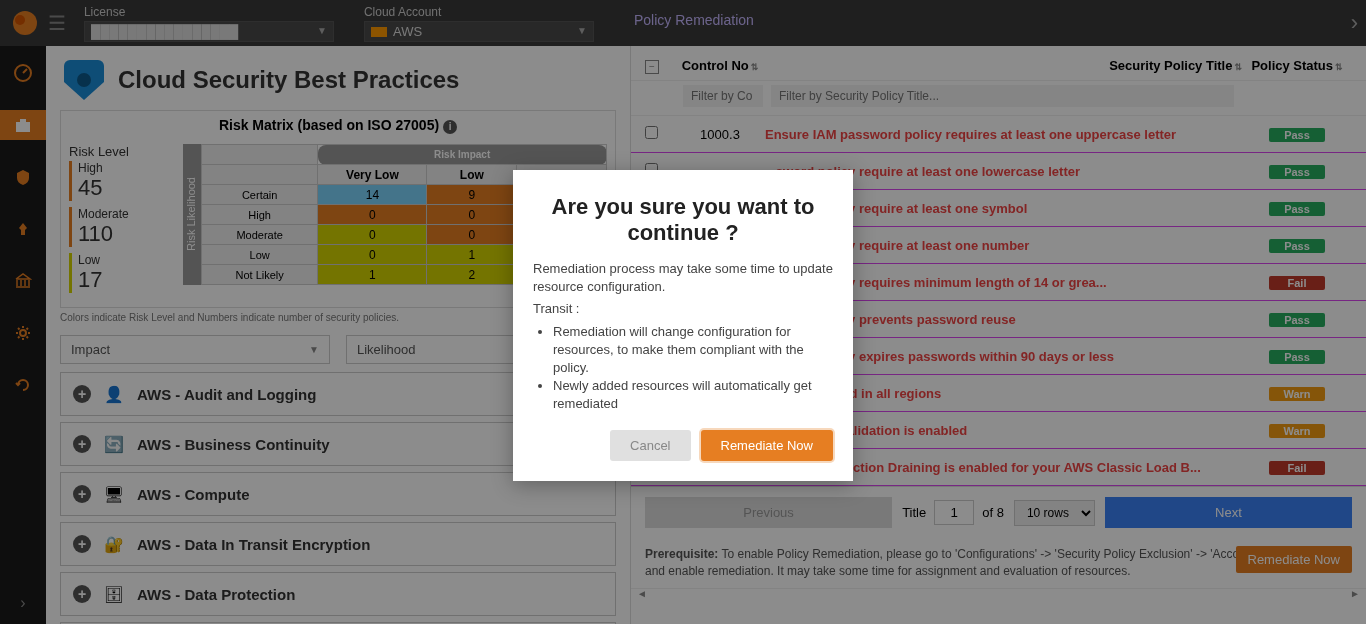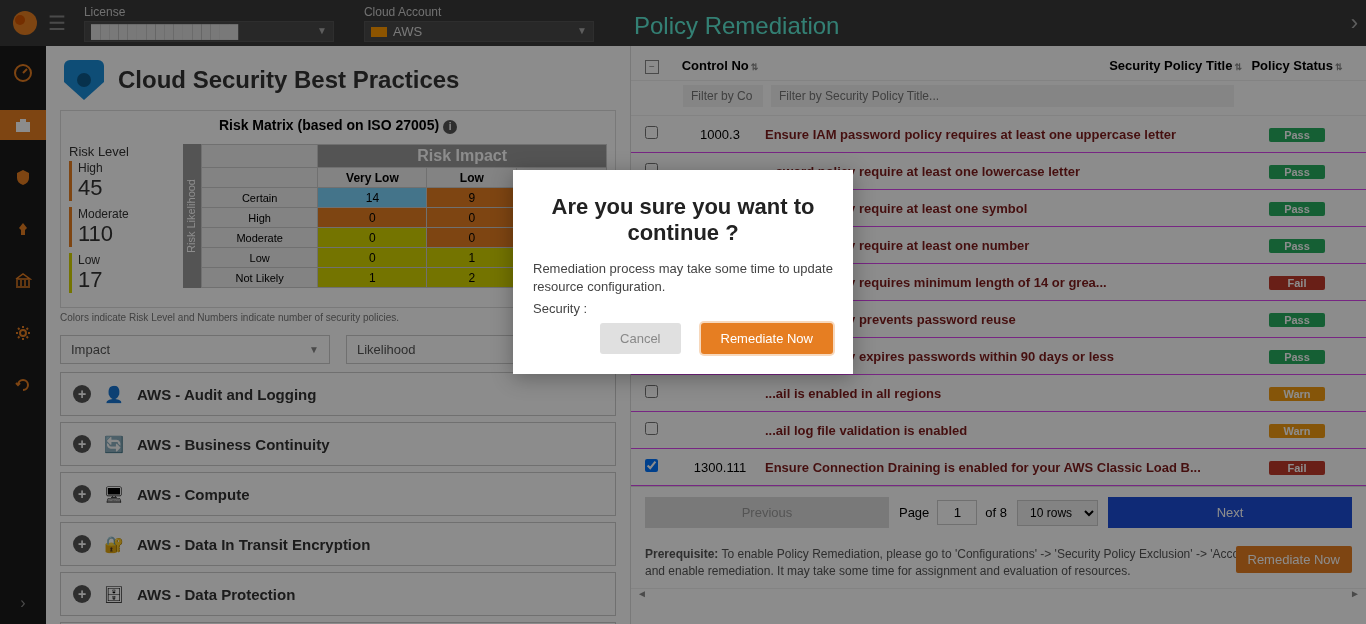--- a/index.html
+++ b/index.html
@@ -5,21 +5,21 @@
 * { margin: 0; padding: 0; box-sizing: border-box; font-family: "Segoe UI", Arial, sans-serif; }
 body { background: #fff; width: 1366px; height: 624px; position: relative; overflow: hidden; }
 
 .topbar { height: 46px; background: #3a3a3a; display: flex; align-items: center; padding: 0 10px; color: #ddd; position: relative; }
 .topbar .logo { width: 30px; height: 30px; margin-right: 8px; }
 .topbar .hamburger { color: #888; font-size: 20px; margin-right: 18px; cursor: pointer; }
 .topbar .field { margin-right: 30px; }
 .topbar .field-label { font-size: 12px; color: #ccc; margin-bottom: 2px; }
 .topbar .field-value { background: #4a4a4a; border: 1px solid #555; padding: 2px 22px 2px 6px; font-size: 13px; color: #ddd; position: relative; min-width: 250px; display: inline-block; }
 .topbar .field-value .chev { position: absolute; right: 6px; top: 3px; color: #aaa; font-size: 10px; }
-.topbar .panel-title { position: absolute; left: 634px; top: 12px; font-size: 24px; color: #5eead4; font-weight: 400; }
+.topbar .panel-title { position: absolute; left: 634px; top: 12px; font-size: 14px; color: #c4b5fd; font-weight: 400; }
 .topbar .panel-chev { position: absolute; right: 8px; top: 10px; color: #aaa; font-size: 22px; cursor: pointer; }
 
 .sidebar { position: absolute; left: 0; top: 46px; width: 46px; height: 578px; background: #1a1a1a; display: flex; flex-direction: column; align-items: center; padding-top: 12px; gap: 22px; }
 .sidebar .nav-item { width: 46px; height: 30px; display: flex; align-items: center; justify-content: center; cursor: pointer; }
 .sidebar .nav-item svg { fill: #e67e22; }
 .sidebar .nav-item.active { background: #e67e22; }
 .sidebar .nav-item.active svg { fill: #fff; }
 .sidebar .expand { position: absolute; bottom: 12px; color: #888; font-size: 16px; cursor: pointer; }
 
 .main-left { position: absolute; left: 46px; top: 46px; width: 584px; height: 578px; background: #fff; overflow: hidden; }
@@ -34,21 +34,21 @@
 .risk-levels { width: 100px; }
 .risk-level-title { font-size: 13px; color: #333; margin-bottom: 2px; }
 .risk-level { border-left: 3px solid; padding-left: 6px; margin-bottom: 6px; }
 .risk-level .label { font-size: 12px; color: #333; }
 .risk-level .value { font-size: 22px; font-weight: 300; color: #333; }
 .matrix { flex: 1; }
 .likelihood-col { width: 18px; writing-mode: vertical-rl; transform: rotate(180deg); text-align: center; font-size: 11px; background: #999; color: #fff; padding: 4px 2px; }
 .matrix-table { display: flex; }
 .matrix-grid { flex: 1; border-collapse: collapse; }
 .matrix-grid th, .matrix-grid td { border: 1px solid #ccc; padding: 2px 6px; text-align: center; font-size: 12px; height: 20px; }
-.matrix-grid .impact-header { background: #999; color: #fff; font-size: 16px; }
+.matrix-grid .impact-header { background: #999; color: #fff; font-size: 10px; border-radius: 8px; }
 .matrix-grid .col-label { background: #eee; min-width: 54px; }
 .matrix-grid .row-label { background: #eee; min-width: 70px; font-size: 11px; }
 .legend { font-size: 10px; color: #777; padding: 4px 14px; }
 .filters { display: flex; gap: 16px; padding: 8px 14px; }
 .filter { flex: 1; border: 1px solid #ccc; padding: 6px 10px; font-size: 13px; color: #555; position: relative; cursor: pointer; }
 .filter .chev { position: absolute; right: 10px; top: 8px; font-size: 10px; color: #888; }
 .categories { padding: 0 14px; }
 .category { border: 1px solid #ccc; margin-bottom: 6px; padding: 10px 12px; display: flex; align-items: center; gap: 12px; cursor: pointer; }
 .category .plus { width: 18px; height: 18px; background: #555; color: #fff; border-radius: 50%; font-size: 14px; text-align: center; line-height: 18px; font-weight: bold; }
 .category .cat-icon { width: 22px; height: 22px; display: flex; align-items: center; justify-content: center; }
@@ -58,42 +58,42 @@
 .policy-header-row { display: flex; padding: 10px 14px 6px; border-bottom: 1px solid #eee; align-items: center; }
 .policy-filter-row { display: flex; padding: 4px 14px 8px; gap: 8px; border-bottom: 1px solid #eee; }
 .col-check { width: 30px; }
 .col-control { width: 90px; text-align: center; font-size: 13px; font-weight: 600; }
 .col-title { flex: 1; text-align: right; font-size: 13px; font-weight: 600; }
 .col-status { width: 110px; text-align: center; font-size: 13px; font-weight: 600; }
 .sort { font-size: 9px; color: #888; margin-left: 2px; }
 .filter-input { background: #f2f2f2; border: none; padding: 4px 8px; font-size: 12px; color: #666; }
 .policy-row { display: flex; padding: 10px 14px; border-bottom: 1px solid #d946ef; align-items: center; font-size: 13px; }
 .policy-row .col-control { font-weight: 400; }
-.policy-row .col-title { text-align: left; color: #7f1d1d; white-space: nowrap; overflow: hidden; text-overflow: ellipsis; }
+.policy-row .col-title { text-align: left; color: #ef4444; white-space: nowrap; overflow: hidden; text-overflow: ellipsis; }
 .status-badge { display: inline-block; padding: 1px 14px; border-radius: 2px; color: #fff; font-size: 11px; min-width: 56px; text-align: center; }
 .status-pass { background: #27ae60; }
 .status-fail { background: #c0392b; }
 .status-warn { background: #f39c12; }
 .pagination { display: flex; align-items: center; padding: 10px 14px; gap: 10px; border-top: 1px solid #ddd; }
 .pag-btn { flex: 1; background: #ddd; color: #999; padding: 8px; text-align: center; font-size: 13px; cursor: pointer; }
-.pag-btn.next { background: #1d4ed8; color: #fff; }
+.pag-btn.next { background: #3b82f6; color: #fff; }
 .pag-center { display: flex; align-items: center; gap: 8px; font-size: 13px; }
 .pag-input { width: 40px; border: 1px solid #ccc; padding: 4px; text-align: center; }
 .pag-select { border: 1px solid #ccc; padding: 4px 8px; font-size: 12px; }
 .prereq { padding: 8px 14px; font-size: 12px; color: #555; line-height: 1.4; position: relative; }
 .remediate-btn { position: absolute; right: 14px; top: 8px; background: #e67e22; color: #fff; padding: 6px 12px; font-size: 13px; border: none; cursor: pointer; border-radius: 2px; }
 .scroll-indicator { height: 12px; border-top: 1px solid #eee; position: relative; }
 .scroll-indicator .arrow { position: absolute; font-size: 10px; color: #888; top: -1px; }
 
 .overlay { position: absolute; inset: 0; background: rgba(0,0,0,0.45); display: flex; align-items: flex-start; justify-content: center; padding-top: 170px; }
 .modal { background: #fff; width: 340px; padding: 24px 20px 20px; text-align: left; box-shadow: 0 4px 20px rgba(0,0,0,0.3); }
 .modal h2 { font-size: 22px; font-weight: 600; text-align: center; margin-bottom: 14px; color: #222; }
 .modal p { font-size: 13px; color: #444; margin-bottom: 4px; line-height: 1.4; }
 .modal ul { list-style: disc; padding-left: 20px; font-size: 13px; color: #444; line-height: 1.4; }
-.modal-actions { display: flex; justify-content: flex-end; gap: 20px; margin-top: 4px; }
+.modal-actions { display: flex; justify-content: flex-end; gap: 10px; margin-top: 16px; }
 .modal-btn { padding: 8px 20px; font-size: 13px; border: none; border-radius: 3px; cursor: pointer; }
 .btn-cancel { background: #e0e0e0; color: #888; }
 .btn-confirm { background: #e67e22; color: #fff; box-shadow: 0 0 0 2px rgba(230,126,34,0.3); }
 
 .collapse-icon { width: 14px; height: 14px; border: 1px solid #888; display: inline-flex; align-items: center; justify-content: center; font-size: 10px; color: #888; cursor: pointer; }
 </style>
 </head>
 <body>
 
 <div class="topbar">
@@ -355,21 +355,21 @@
       <div class="policy-row">
        <div class="col-check"><input type="checkbox" checked="" style=""></div>
        <div class="col-control">1300.111</div>
        <div class="col-title">Ensure Connection Draining is enabled for your AWS Classic Load B...</div>
        <div class="col-status"><span class="status-badge status-fail">Fail</span></div>
      </div>
     </div>
   <div class="pagination">
     <div class="pag-btn">Previous</div>
     <div class="pag-center">
-      <span>Page</span>
+      <span>Title</span>
       <input class="pag-input" value="1" style="">
       <span>of 8</span>
     </div>
     <select class="pag-select"><option>10 rows</option></select>
     <div class="pag-btn next">Next</div>
   </div>
   <div class="prereq">
     <b>Prerequisite:</b>
     <span>To enable Policy Remediation, please go to 'Configurations' -&gt; 'Security Policy Exclusion' -&gt; 'Account Security Policies' and enable remediation. It may take some time for assignment and evaluation of resources.</span>
     <button class="remediate-btn">Remediate Now</button>
@@ -377,19 +377,23 @@
   <div class="scroll-indicator">
     <span class="arrow" style="left:6px">◄</span>
     <span class="arrow" style="right:6px">►</span>
   </div>
 </div>
 
 <div class="overlay">
   <div class="modal">
     <h2>Are you sure you want to continue ?</h2>
     <p>Remediation process may take some time to update resource configuration.</p>
-    <p>Security :</p>
+    <p>Transit :</p>
+    <ul id="modal-bullets">
+        <li>Remediation will change configuration for resources, to make them compliant with the policy.</li>
+        <li>Newly added resources will automatically get remediated</li>
+      </ul>
     <div class="modal-actions">
       <button class="modal-btn btn-cancel">Cancel</button>
       <button class="modal-btn btn-confirm">Remediate Now</button>
     </div>
   </div>
 </div>
 
 </body></html>

